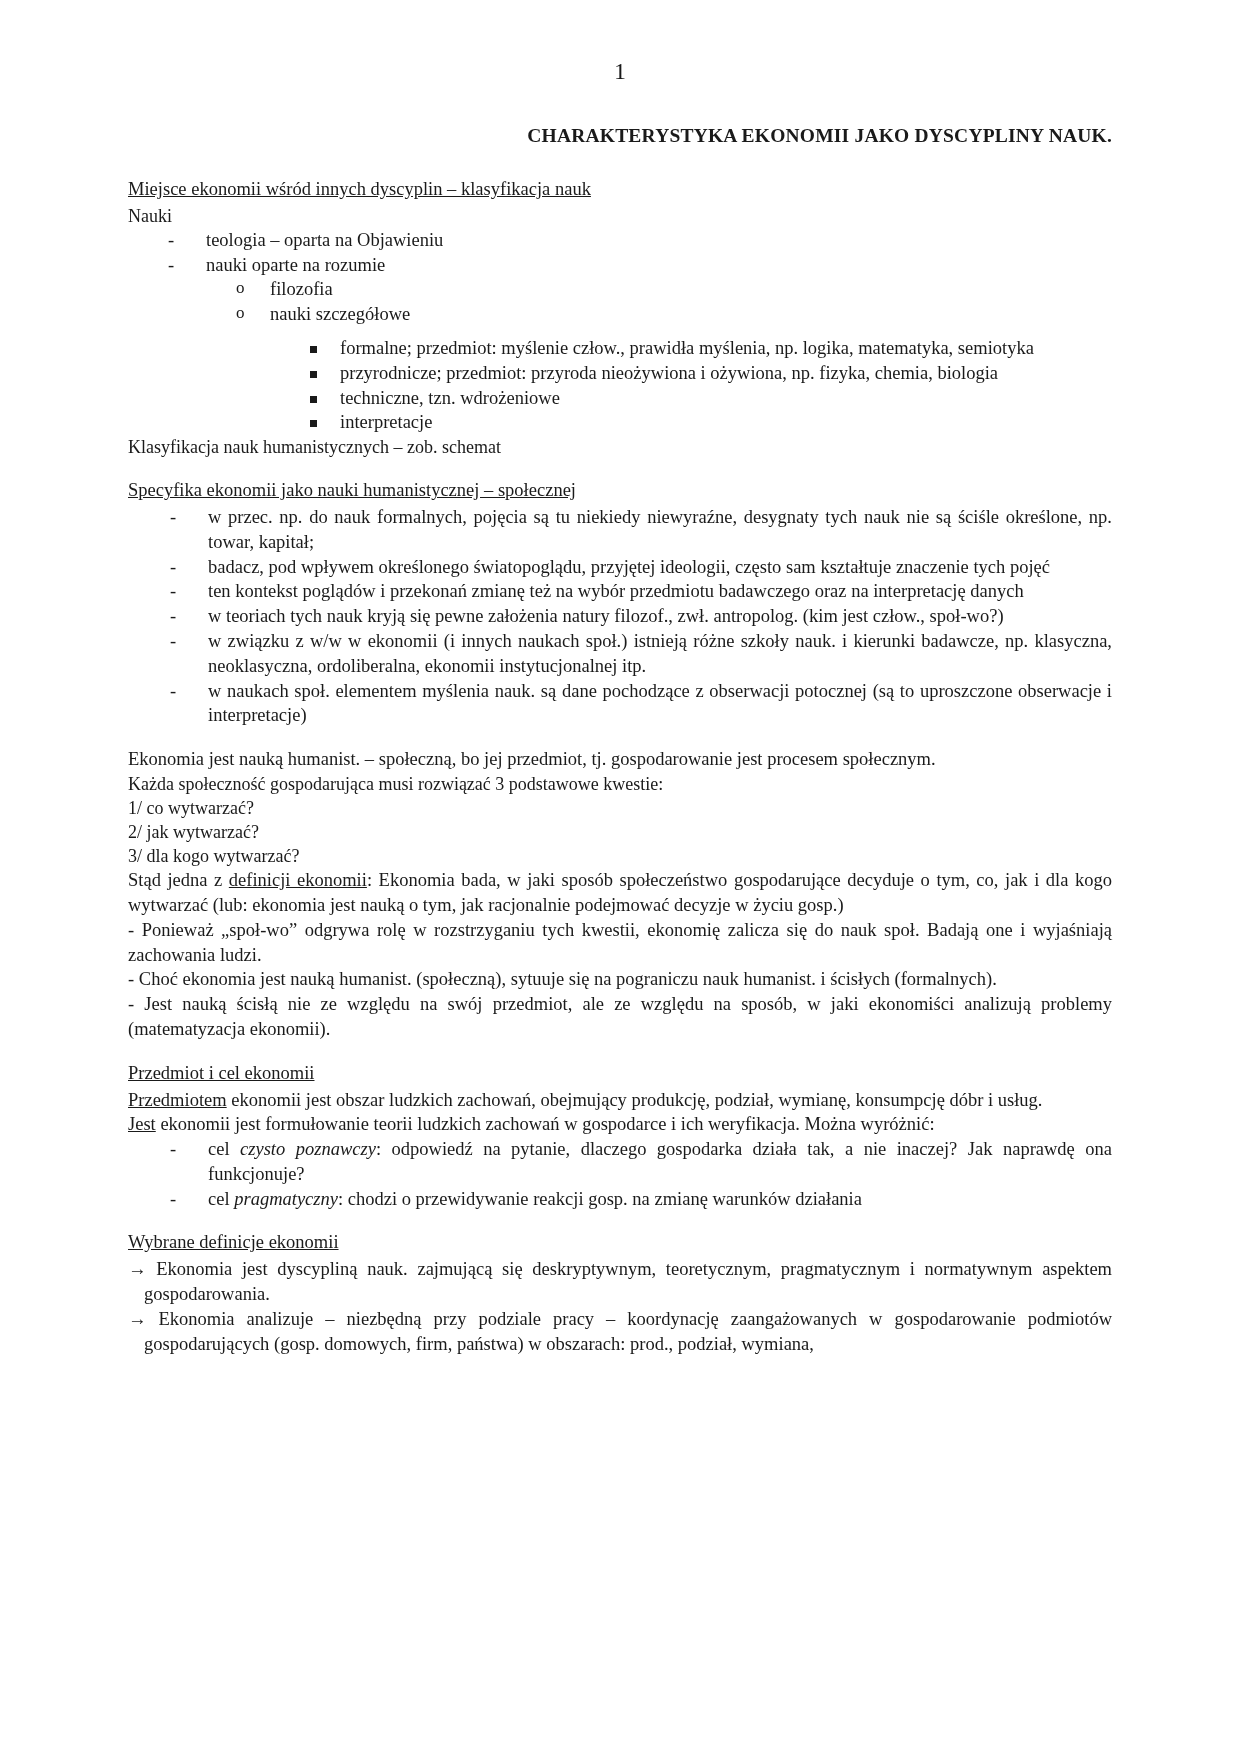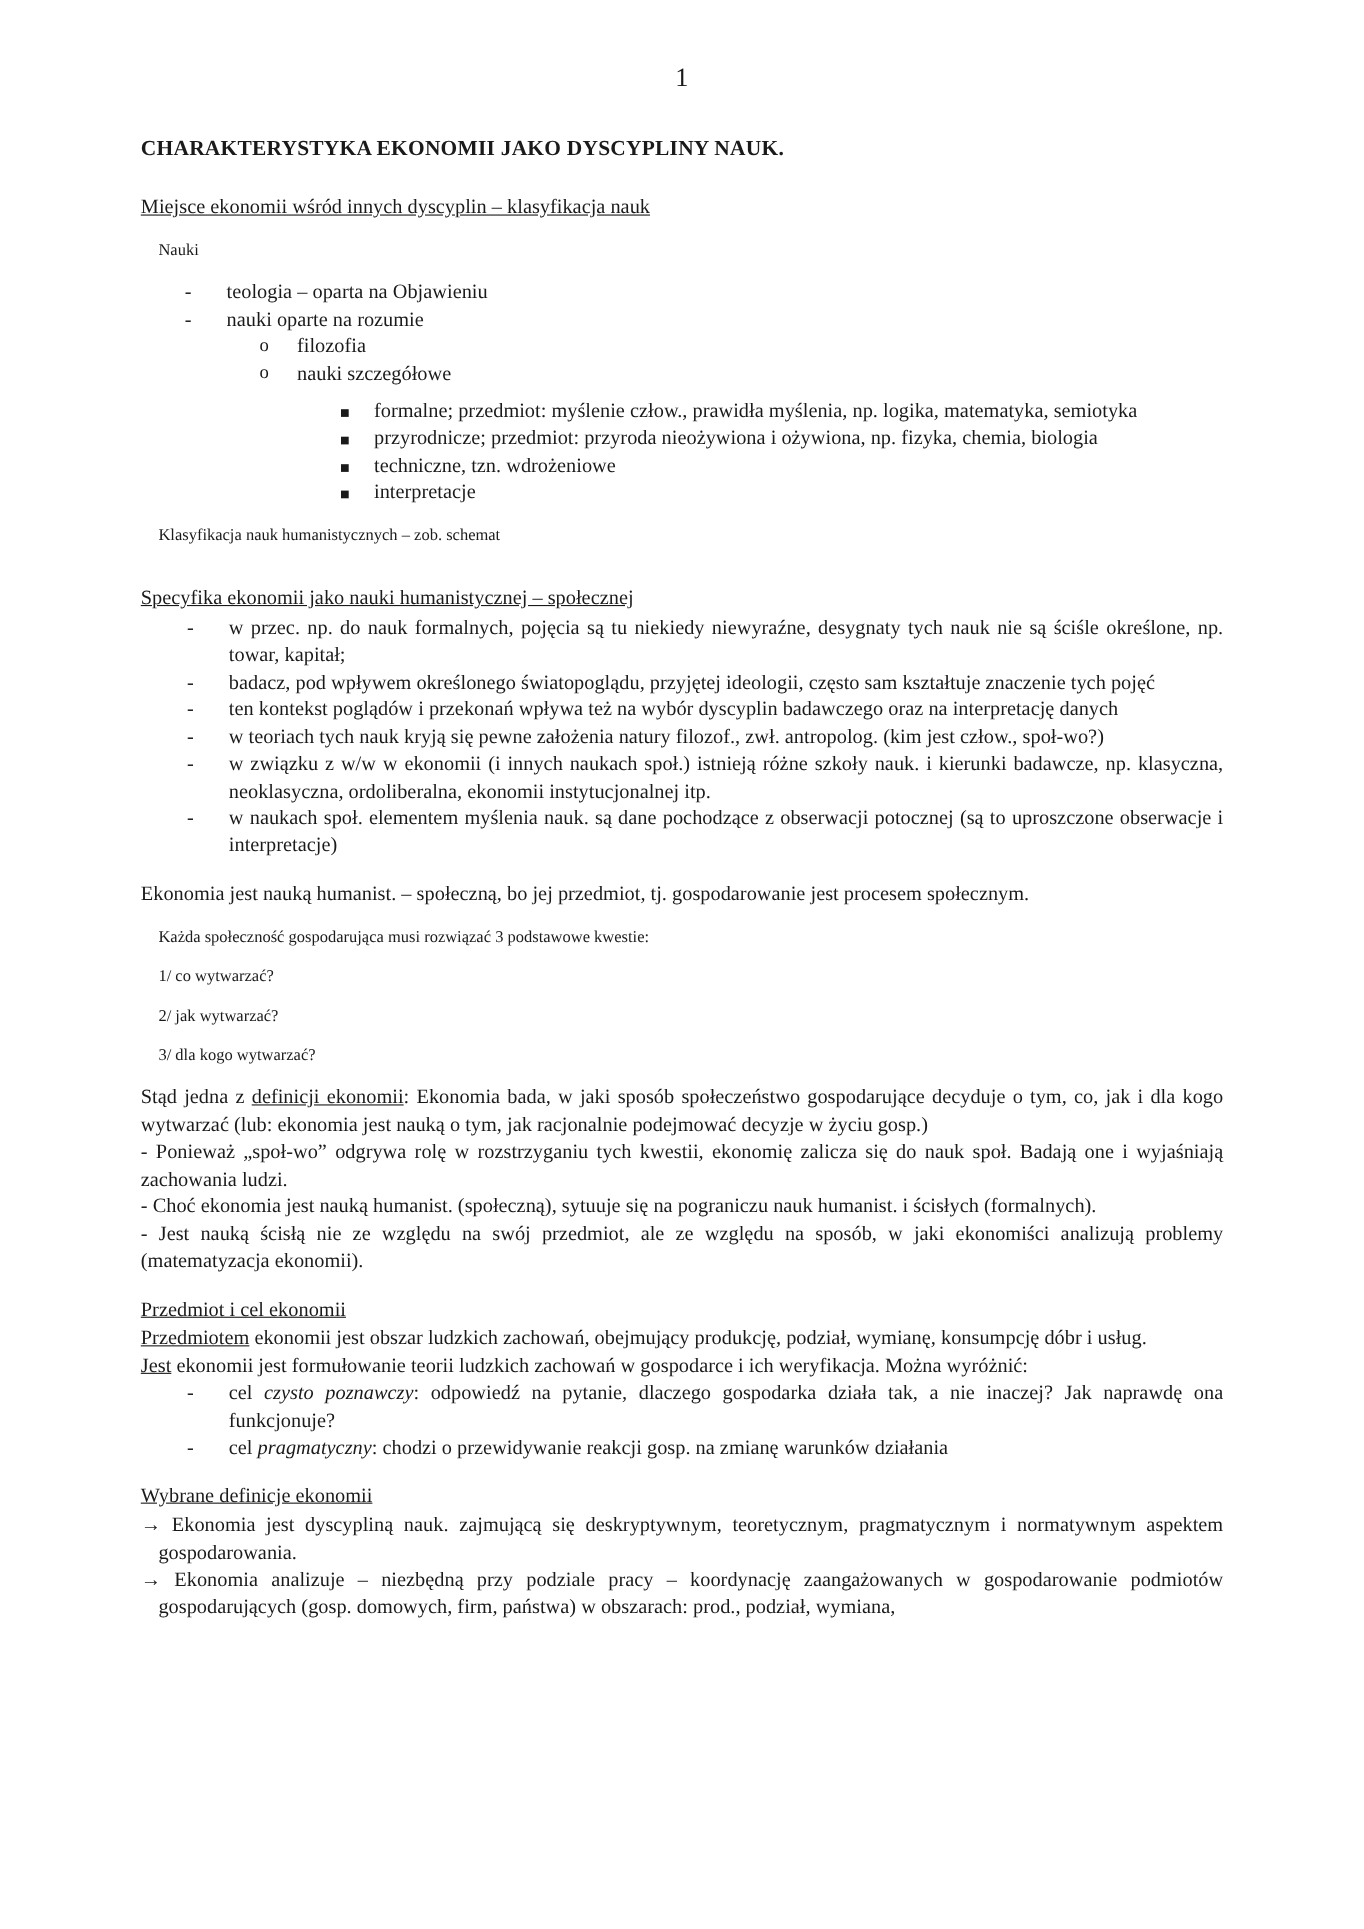--- a/index.html
+++ b/index.html
@@ -20,37 +20,37 @@
     box-sizing: border-box;
     padding: 58px 128px 40px 128px;
   }
   .page-number {
     text-align: center;
     font-size: 24px;
     margin: 0 0 40px 0;
     letter-spacing: 0.2px;
   }
   .doc-title {
-    text-align: left;
+    text-align: right;
     font-weight: bold;
     font-size: 19.5px;
     margin: 0 0 30px 0;
     letter-spacing: 0.2px;
   }
   .u {
     text-decoration: underline;
   }
   .section-head {
     font-size: 18.5px;
     margin: 0 0 2px 0;
     line-height: 1.34;
   }
   p.line {
-    font-size: 15px;
-    margin: 16px;
+    font-size: 18px;
+    margin: 0;
     line-height: 1.34;
   }
   p.just {
     text-align: justify;
     font-size: 18.5px;
     margin: 0;
     line-height: 1.34;
   }
   .spacer {
     height: 19px;
@@ -169,21 +169,21 @@
 
   <div class="spacer"></div>
 
   <div class="section-head">
     <span class="u">Specyfika ekonomii jako nauki humanistycznej – społecznej</span>
   </div>
 
   <ul class="lvl lvl-dash2">
     <li>w przec. np. do nauk formalnych, pojęcia są tu niekiedy niewyraźne, desygnaty tych nauk nie są ściśle określone, np. towar, kapitał;</li>
     <li>badacz, pod wpływem określonego światopoglądu, przyjętej ideologii, często sam kształtuje znaczenie tych pojęć</li>
-    <li>ten kontekst poglądów i przekonań wpływa też na wybór dyscyplin badawczego oraz na interpretację danych</li>
+    <li>ten kontekst poglądów i przekonań zmianę też na wybór przedmiotu badawczego oraz na interpretację danych</li>
     <li>w teoriach tych nauk kryją się pewne założenia natury filozof., zwł. antropolog. (kim jest człow., społ-wo?)</li>
     <li>w związku z w/w w ekonomii (i innych naukach społ.) istnieją różne szkoły nauk. i kierunki badawcze, np. klasyczna, neoklasyczna, ordoliberalna, ekonomii instytucjonalnej itp.</li>
     <li>w naukach społ. elementem myślenia nauk. są dane pochodzące z obserwacji potocznej (są to uproszczone obserwacje i interpretacje)</li>
   </ul>
 
   <div class="spacer"></div>
 
   <p class="just">Ekonomia jest nauką humanist. – społeczną, bo jej przedmiot, tj. gospodarowanie jest procesem społecznym.</p>
   <p class="line">Każda społeczność gospodarująca musi rozwiązać 3 podstawowe kwestie:</p>
   <p class="line">1/ co wytwarzać?</p>

